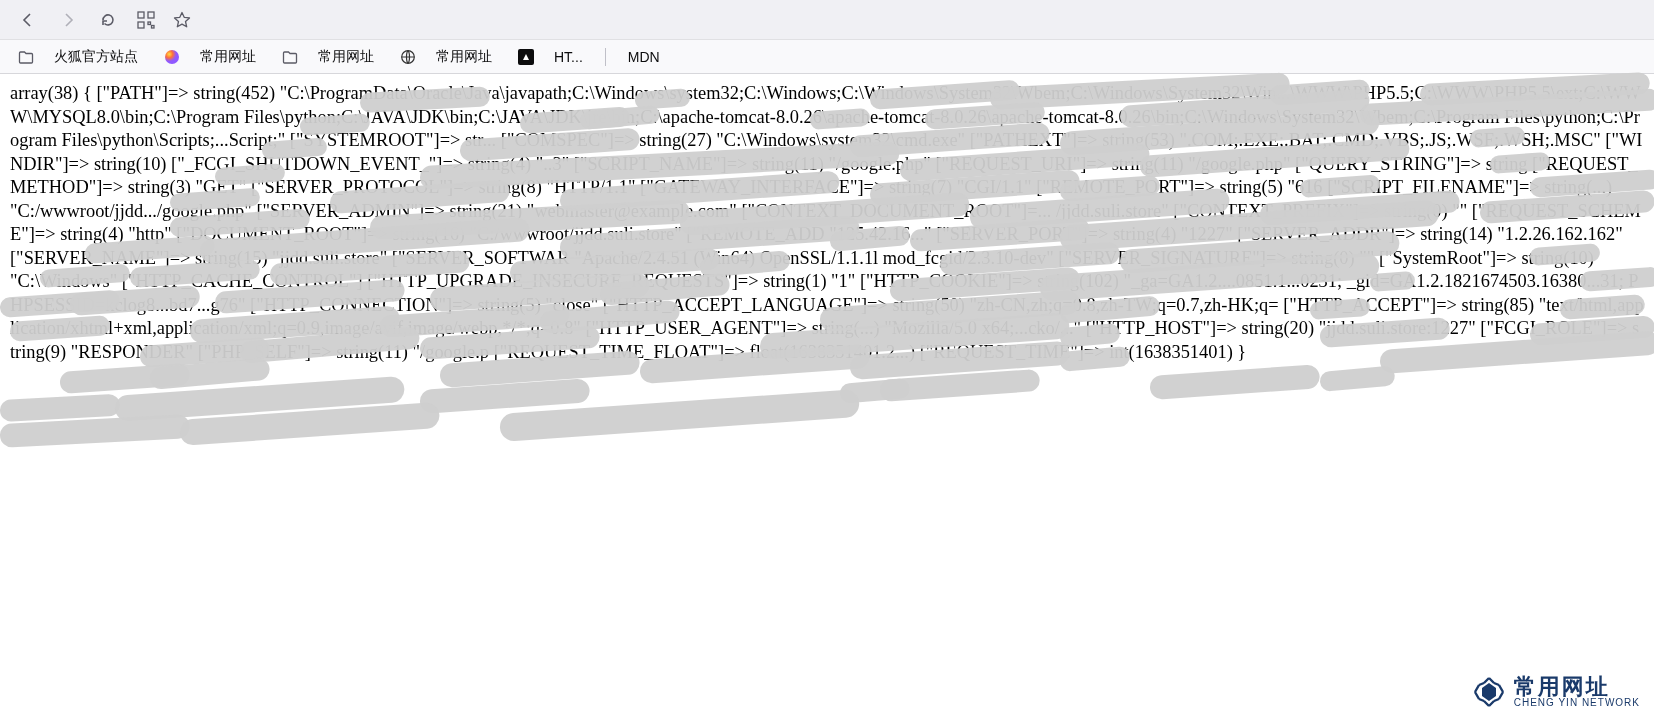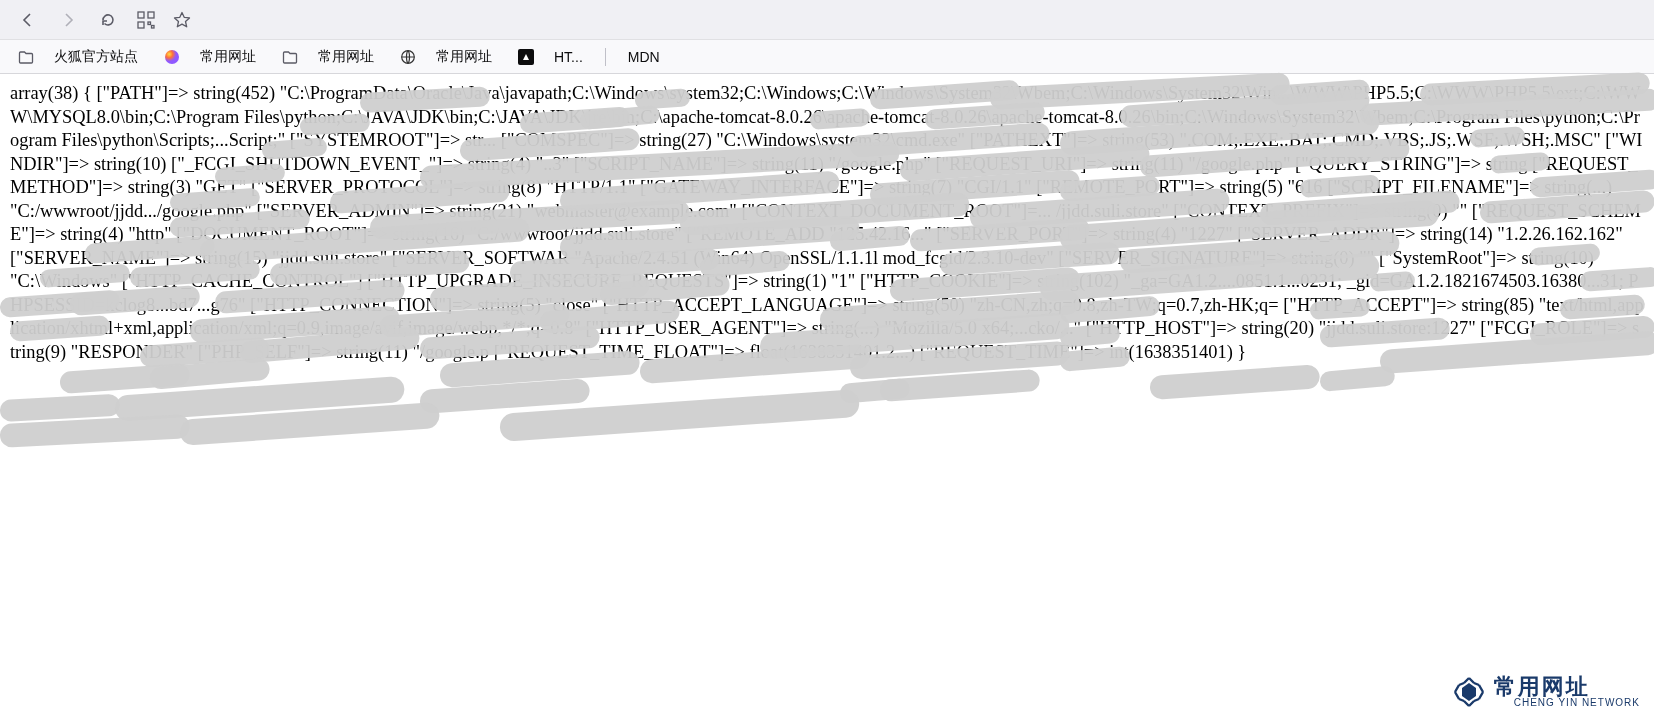--- a/index.html
+++ b/index.html
@@ -162,21 +162,20 @@
   font-size: 22px;
   font-weight: 700;
   color: #1a3a6a;
   letter-spacing: 2px;
 }
 .wm-text .en {
   font-size: 10px;
   color: #1a3a6a;
   letter-spacing: 1px;
   text-align: left;
-  margin-left: 20px;
 }
 </style>
 </head>
 <body>
 
 <div class="toolbar">
   <div class="nav-btn">
     <svg viewBox="0 0 16 16" fill="none" stroke="currentColor" stroke-width="1.6">
         <path d="M10 2 L4 8 L10 14"></path>
       </svg>

